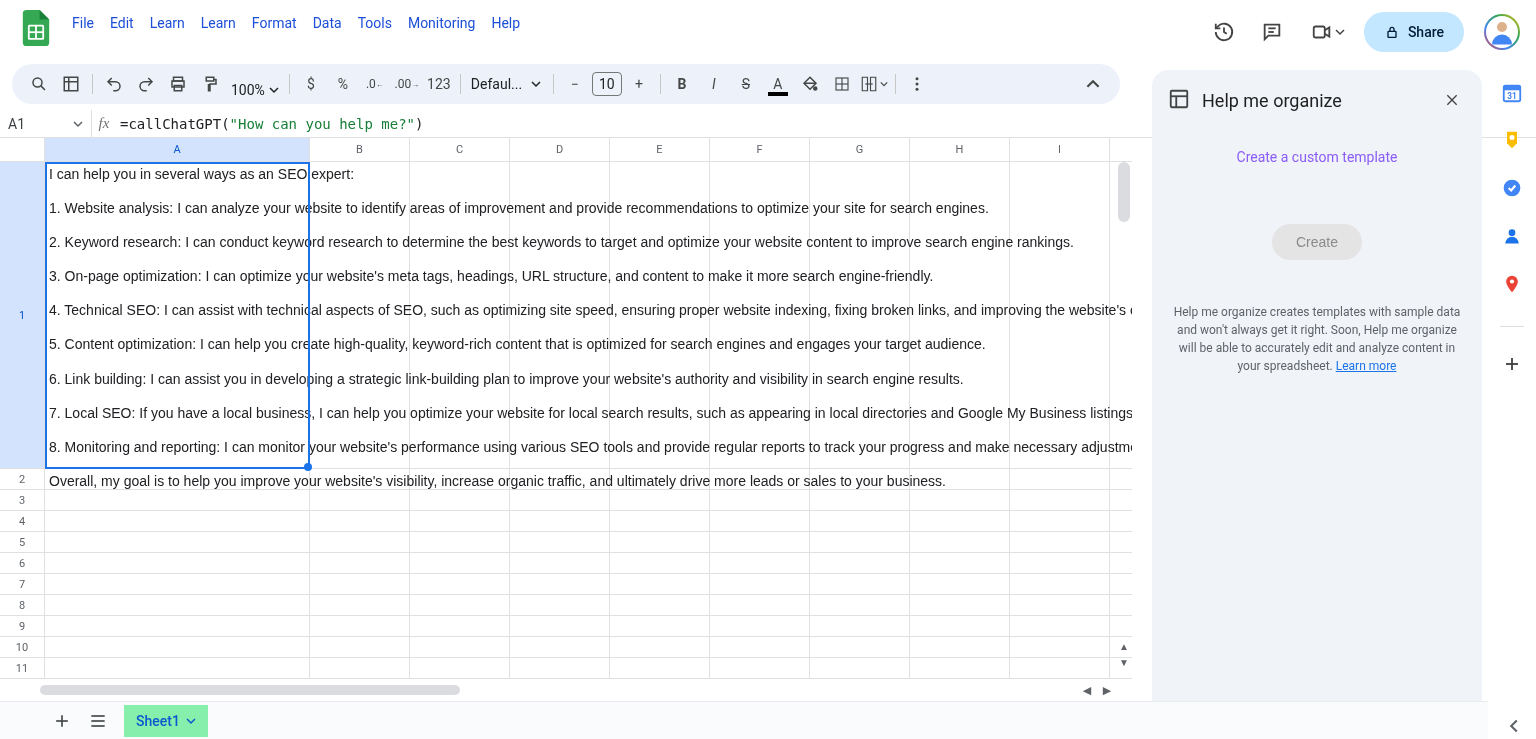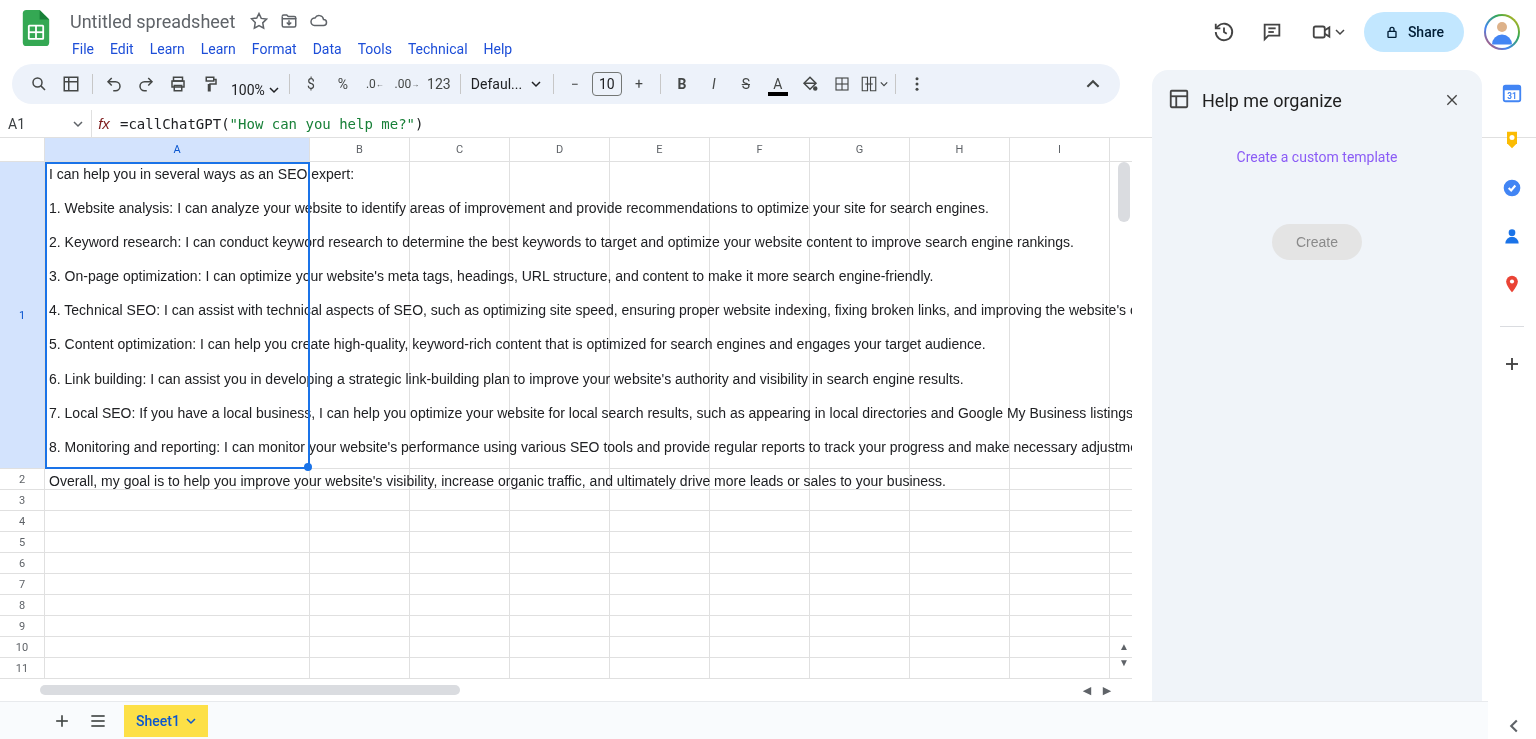--- a/index.html
+++ b/index.html
@@ -30,21 +30,21 @@
 .tb-font{display:flex;align-items:center;gap:4px;min-width:80px;padding:0 4px;}
 .tb-font-name{width:56px;overflow:hidden;white-space:nowrap;text-overflow:ellipsis;}
 .tb-size-box{border:1px solid #747775;border-radius:4px;width:30px;height:24px;display:flex;align-items:center;justify-content:center;font-size:14px;}
 .tb-color-btn{position:relative;}
 .tb-color-bar{position:absolute;bottom:3px;left:5px;right:5px;height:4px;background:#000;}
 .tb-spacer{flex:1;}
 .tb-collapse{margin-left:auto;}
 
 .formula-row{display:flex;align-items:center;height:28px;border-bottom:1px solid #e0e0e0;margin-top:6px;}
 .name-box{width:92px;display:flex;align-items:center;padding:0 8px;font-size:14px;color:#3c4043;border-right:1px solid #e0e0e0;height:100%;justify-content:space-between;}
-.fx{width:24px;text-align:center;font-style:italic;color:#7f1d1d;font-family:Liberation Sans, sans-serif;font-size:15px;padding:0 6px;}
+.fx{width:24px;text-align:center;font-style:italic;color:#737373;font-family:Liberation Serif, serif;font-size:15px;padding:0 6px;}
 .formula-input{flex:1;font-family:Consolas,monospace;font-size:14px;padding-left:4px;}
 .formula-input .str{color:#188038;}
 
 .main{display:flex;height:560px;}
 .grid-wrap{width:1132px;position:relative;overflow:hidden;}
 .col-headers{display:flex;height:24px;background:#fff;border-bottom:1px solid #e0e0e0;}
 .corner{width:45px;border-right:1px solid #e0e0e0;background:#fff;}
 .ch{border-right:1px solid #e0e0e0;display:flex;align-items:center;justify-content:center;font-size:11px;color:#5f6368;}
 .ch.sel{background:#d3e3fd;color:#0b57d0;}
 .ch-a{width:265px;}
@@ -80,65 +80,45 @@
 .sp-note{font-size:12px;color:#5f6368;text-align:center;line-height:1.5;padding:0 4px;}
 .sp-note a{color:#1a73e8;text-decoration:underline;cursor:pointer;}
 
 .rail{position:absolute;right:0;top:70px;width:48px;display:flex;flex-direction:column;align-items:center;padding-top:12px;gap:24px;}
 .rail-btn{width:24px;height:24px;display:flex;justify-content:center;cursor:pointer;}
 .rail-sep{width:24px;height:1px;background:#dadce0;margin:4px 0;}
 .rail-toggle{position:absolute;right:8px;top:712px;width:28px;height:28px;display:flex;align-items:center;justify-content:center;color:#5f6368;cursor:pointer;}
 
 .footer{position:absolute;bottom:0;left:0;right:48px;height:38px;background:#f9fbfd;display:flex;align-items:center;border-top:1px solid #e8eaed;padding-left:44px;}
 .ft-btn{width:36px;height:36px;display:flex;align-items:center;justify-content:center;color:#444746;cursor:pointer;border-radius:4px;}
-.sheet-tab{background:#fde047;color:#0b57d0;height:32px;display:flex;align-items:center;padding:0 12px;gap:6px;font-weight:500;border-radius:0;cursor:pointer;margin-left:8px;}
+.sheet-tab{background:#86efac;color:#0b57d0;height:32px;display:flex;align-items:center;padding:0 12px;gap:6px;font-weight:500;border-radius:0;cursor:pointer;margin-left:8px;}
 </style>
 </head>
 <body>
 
 <div class="top">
   <div class="logo">
     <svg viewBox="0 0 44 60">
         <path fill="#34a853" d="M6 0h22l16 16v38a6 6 0 0 1-6 6H6a6 6 0 0 1-6-6V6a6 6 0 0 1 6-6z"></path>
         <path fill="#188038" d="M28 0l16 16H28z"></path>
         <rect x="10" y="26" width="24" height="22" rx="1" fill="none" stroke="#fff" stroke-width="3"></rect>
         <line x1="22" y1="26" x2="22" y2="48" stroke="#fff" stroke-width="3"></line>
         <line x1="10" y1="37" x2="34" y2="37" stroke="#fff" stroke-width="3"></line>
       </svg>
   </div>
   <div class="title-block">
-    <div class="title-row">
-      <span class="doc-title">Untitled spreadsheet</span>
-      <span class="title-icon">
-          <svg width="18" height="18" viewBox="0 0 24 24" fill="none" stroke="currentColor" stroke-width="2">
-            <path d="M12 2l3 6.5 7 1-5 5 1.2 7L12 18l-6.2 3.5L7 14 2 9l7-1z"></path>
-          </svg>
-        </span>
-      <span class="title-icon">
-          <svg width="18" height="18" viewBox="0 0 24 24" fill="none" stroke="currentColor" stroke-width="2">
-            <path d="M3 6a2 2 0 0 1 2-2h4l2 2h8a2 2 0 0 1 2 2v1"></path>
-            <path d="M3 6v12a2 2 0 0 0 2 2h14a2 2 0 0 0 2-2V9H3"></path>
-            <path d="M12 11v6m-3-3l3 3 3-3"></path>
-          </svg>
-        </span>
-      <span class="title-icon">
-          <svg width="20" height="18" viewBox="0 0 24 24" fill="none" stroke="currentColor" stroke-width="2">
-            <path d="M18 18a4 4 0 0 0 0-8 6 6 0 0 0-11.3-2A5 5 0 0 0 6 18z"></path>
-          </svg>
-        </span>
-    </div>
     <div class="menu-row" id="menu-row">
         <span class="menu-item">File</span>
         <span class="menu-item">Edit</span>
         <span class="menu-item">Learn</span>
         <span class="menu-item">Learn</span>
         <span class="menu-item">Format</span>
         <span class="menu-item">Data</span>
         <span class="menu-item">Tools</span>
-        <span class="menu-item">Technical</span>
+        <span class="menu-item">Monitoring</span>
         <span class="menu-item">Help</span>
       </div>
   </div>
   <div class="top-right">
     <div class="top-btn">
         <svg width="22" height="22" viewBox="0 0 24 24" fill="none" stroke="currentColor" stroke-width="2">
           <path d="M3 12a9 9 0 1 0 2.6-6.4L3 8"></path>
           <path d="M3 3v5h5"></path>
           <path d="M12 7v5l3 2"></path>
         </svg>
@@ -486,20 +466,21 @@
     <span class="sp-title">Help me organize</span>
     <span class="sp-close">
         <svg width="16" height="16" viewBox="0 0 24 24" fill="none" stroke="currentColor" stroke-width="2">
           <line x1="5" y1="5" x2="19" y2="19"></line>
           <line x1="19" y1="5" x2="5" y2="19"></line>
         </svg>
       </span>
   </div>
   <div class="sp-sub">Create a custom template</div>
   <button class="sp-create">Create</button>
+  <div class="sp-note"><span>Help me organize creates templates with sample data and won't always get it right. Soon, Help me organize will be able to accurately edit and analyze content in your spreadsheet. </span><a>Learn more</a></div>
 </div>
 
 <div class="rail">
   <div class="rail-btn">
       <svg width="22" height="22" viewBox="0 0 24 24">
         <rect x="3" y="4" width="18" height="17" rx="2" fill="#fff" stroke="#4285f4" stroke-width="2"></rect>
         <rect x="3" y="4" width="18" height="5" fill="#4285f4"></rect>
         <text x="12" y="18" text-anchor="middle" font-size="9" fill="#4285f4" font-weight="bold">31</text>
       </svg>
     </div>

